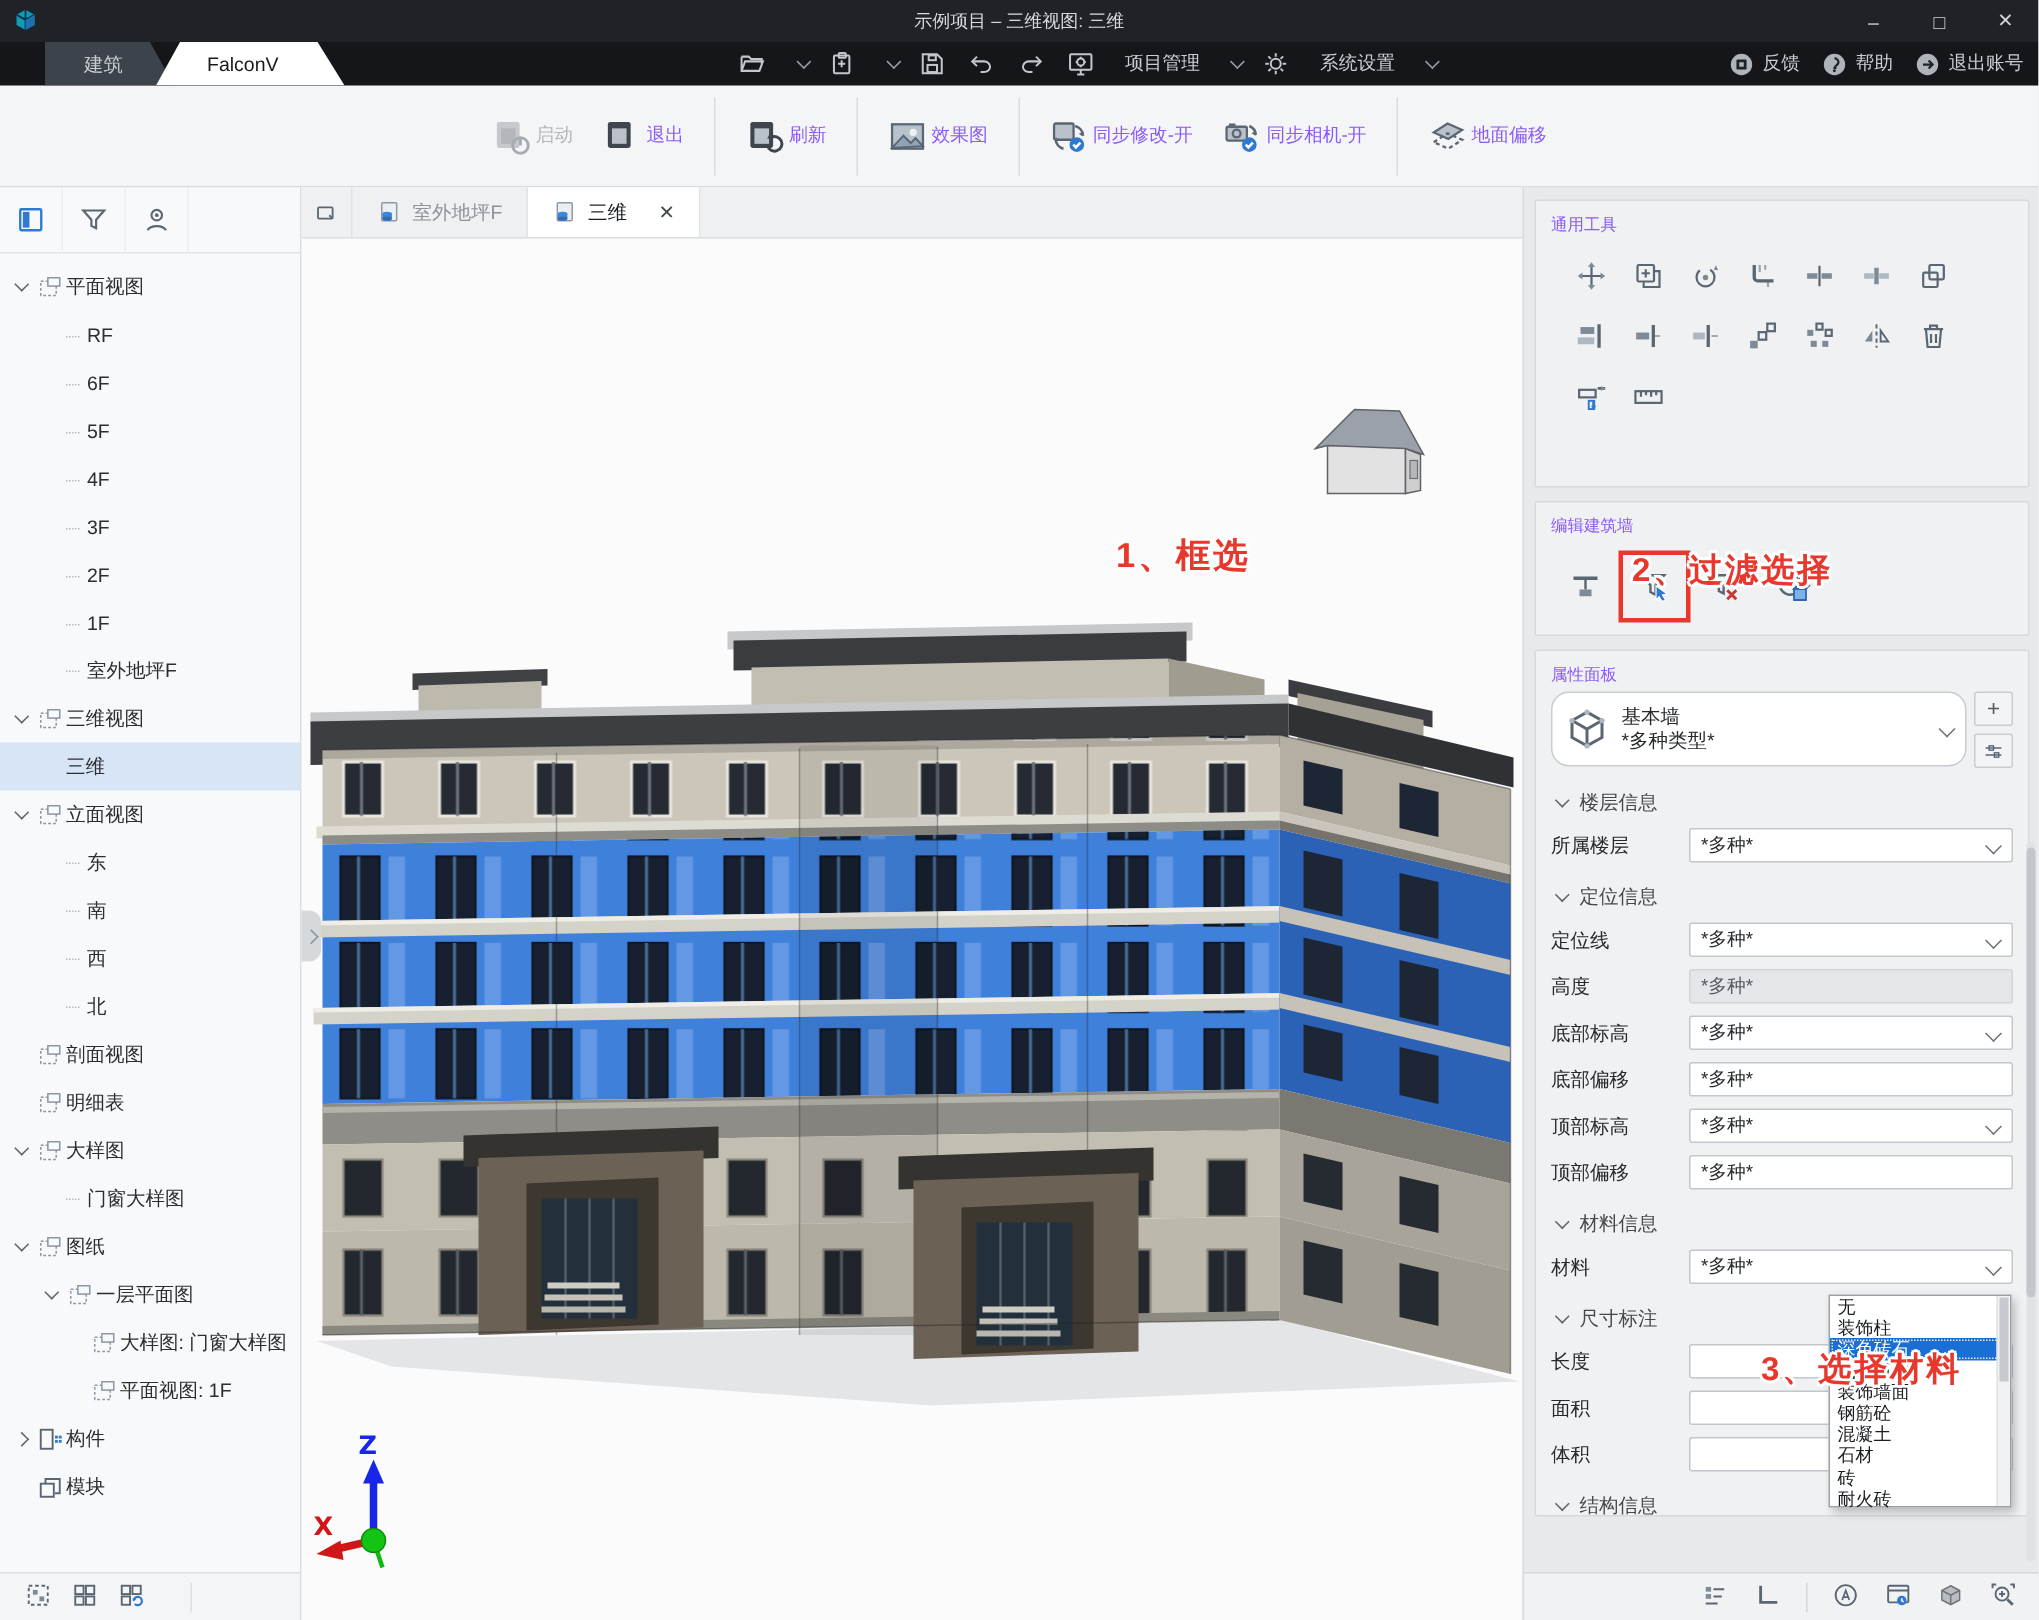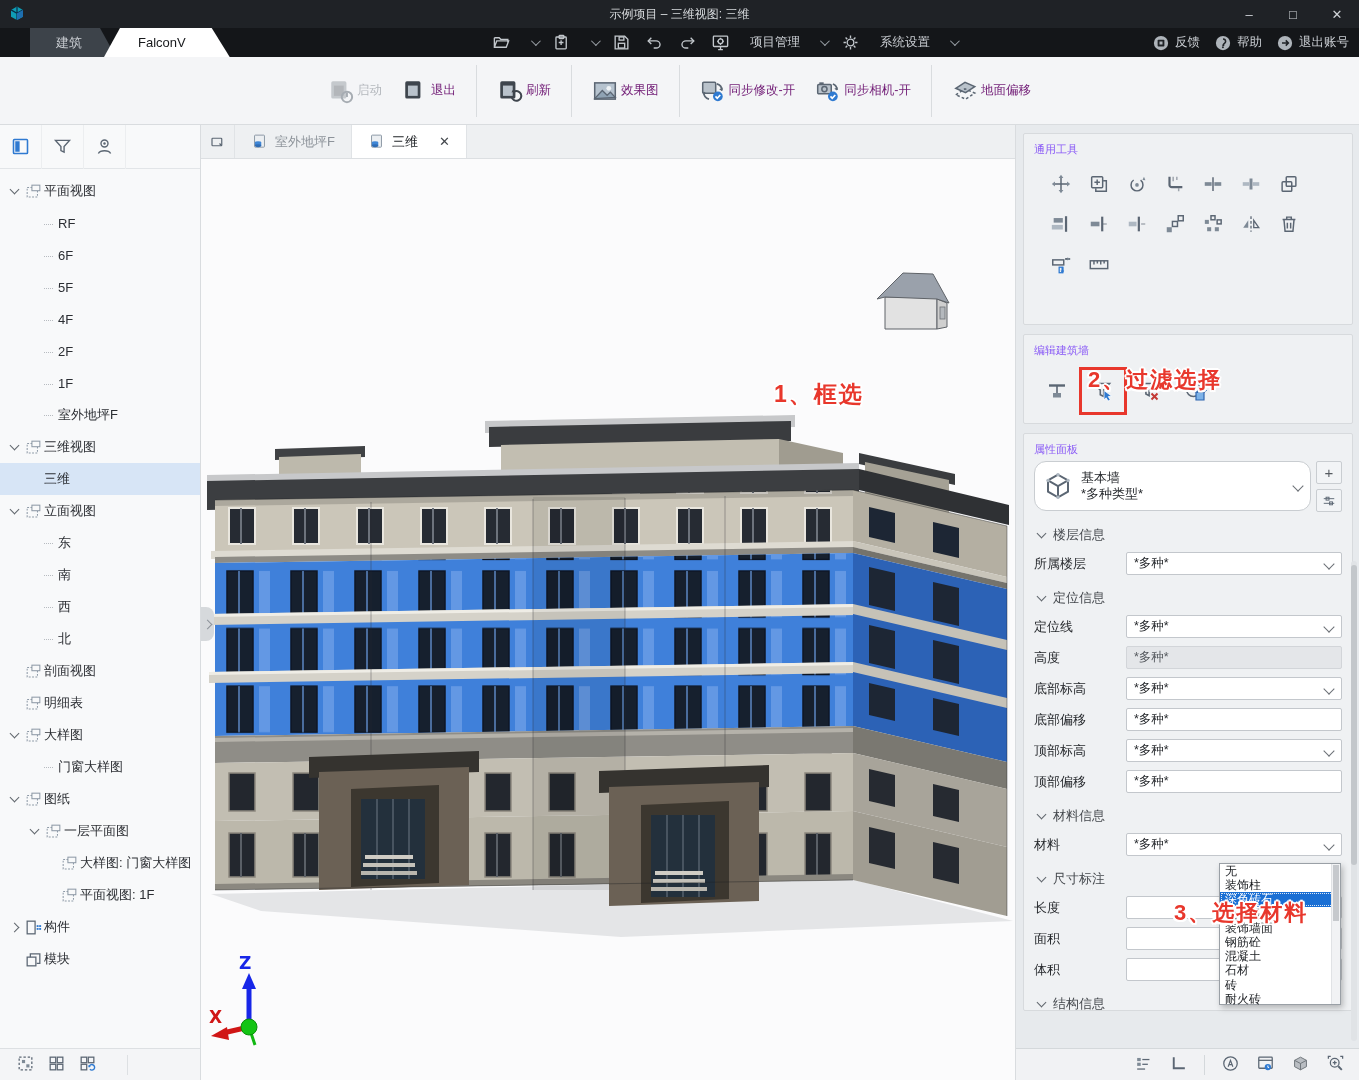--- a/index.html
+++ b/index.html
@@ -21,21 +21,21 @@
   .rtab.active { background:#ffffff; color:#17191c; clip-path:polygon(16px 0, calc(100% - 18px) 0, 100% 100%, 0 100%); margin-left:-12px; padding:0 44px 0 34px; }
   .quick { display:flex; align-items:center; gap:6px; position:absolute; left:488px; top:0; height:29px; }
   .qbtn { display:flex; align-items:center; gap:20px; color:#c9cdd2; font-size:12.5px; padding:0 4px; height:29px; }
   .chev-dn { width:7px; height:7px; border-right:1.6px solid #9aa0a6; border-bottom:1.6px solid #9aa0a6; transform:rotate(45deg) translateY(-2px); display:inline-block; }
   .tab-right { position:absolute; right:10px; top:0; height:29px; display:flex; align-items:center; gap:14px; }
   .tr-item { display:flex; align-items:center; gap:5px; color:#c9cdd2; font-size:12.5px; }
 
   
   .toolbar { height:68px; background:#f4f5f7; border-bottom:1px solid #d9dcdf; display:flex; align-items:center; justify-content:center; gap:4px; padding-left:0; }
   .tbtn { display:flex; flex-direction:row; align-items:center; justify-content:center; gap:3px; min-width:58px; padding:4px 8px; }
-  .tbtn .lbl { font-size:12.5px; color:#701a75; white-space:nowrap; }
+  .tbtn .lbl { font-size:12.5px; color:#8b5cf6; white-space:nowrap; }
   .tbtn.disabled .lbl { color:#b4b8bd; }
   .tbtn.disabled svg { opacity:.45; }
   .tsep { width:1px; height:52px; background:#d9dcdf; margin:0 8px; }
 
   
   .main { display:flex; height:955px; }
 
   
   .sidebar { width:201px; background:#f8f9fa; border-right:1px solid #d9dcdf; display:flex; flex-direction:column;justify-content:center; }
   .sb-head { height:44px; border-bottom:1px solid #e2e5e8; display:flex; align-items:center; }
@@ -329,20 +329,23 @@
         <div class="titem leaf" style="padding-left:44px">
           <span class="lb">6F</span>
         </div>
         <div class="titem leaf" style="padding-left:44px">
           <span class="lb">5F</span>
         </div>
         <div class="titem leaf" style="padding-left:44px">
           <span class="lb">4F</span>
         </div>
         <div class="titem leaf" style="padding-left:44px">
+          <span class="lb">3F</span>
+        </div>
+        <div class="titem leaf" style="padding-left:44px">
           <span class="lb">2F</span>
         </div>
         <div class="titem leaf" style="padding-left:44px">
           <span class="lb">1F</span>
         </div>
         <div class="titem leaf" style="padding-left:44px">
           <span class="lb">室外地坪F</span>
         </div>
         <div class="titem" style="padding-left:6px">
           <span class="chz">
@@ -660,21 +663,21 @@
           <polygon points="48,814 41,830 55,830" fill="#1726e8"></polygon>
           <line x1="48" y1="868" x2="22" y2="874" stroke="#d01616" stroke-width="5"></line>
           <polygon points="10,877 26,868 28,881" fill="#d01616"></polygon>
           <line x1="48" y1="868" x2="54" y2="886" stroke="#12b812" stroke-width="3"></line>
           <circle cx="48" cy="868" r="8" fill="#14c414" stroke="#0a8f0a"></circle>
           <text x="38" y="810" font-size="17" font-weight="bold" fill="#1726e8" font-family="DejaVu Sans, sans-serif">Z</text>
           <text x="8" y="864" font-size="17" font-weight="bold" fill="#d01616" font-family="DejaVu Sans, sans-serif">X</text>
         </g>
       </svg>
 
-      <div class="annotation" style="left:573px; top:196px;margin-top:24px;">1、框选</div>
+      <div class="annotation" style="left:543px; top:196px;">1、框选</div>
       <div class="collapse-handle">
         <span class="chv r"></span>
       </div>
     </div>
   </div>
 
   <div class="rpanel">
     <div class="rp-body">
 
       <div class="group" style="height:192px;">

